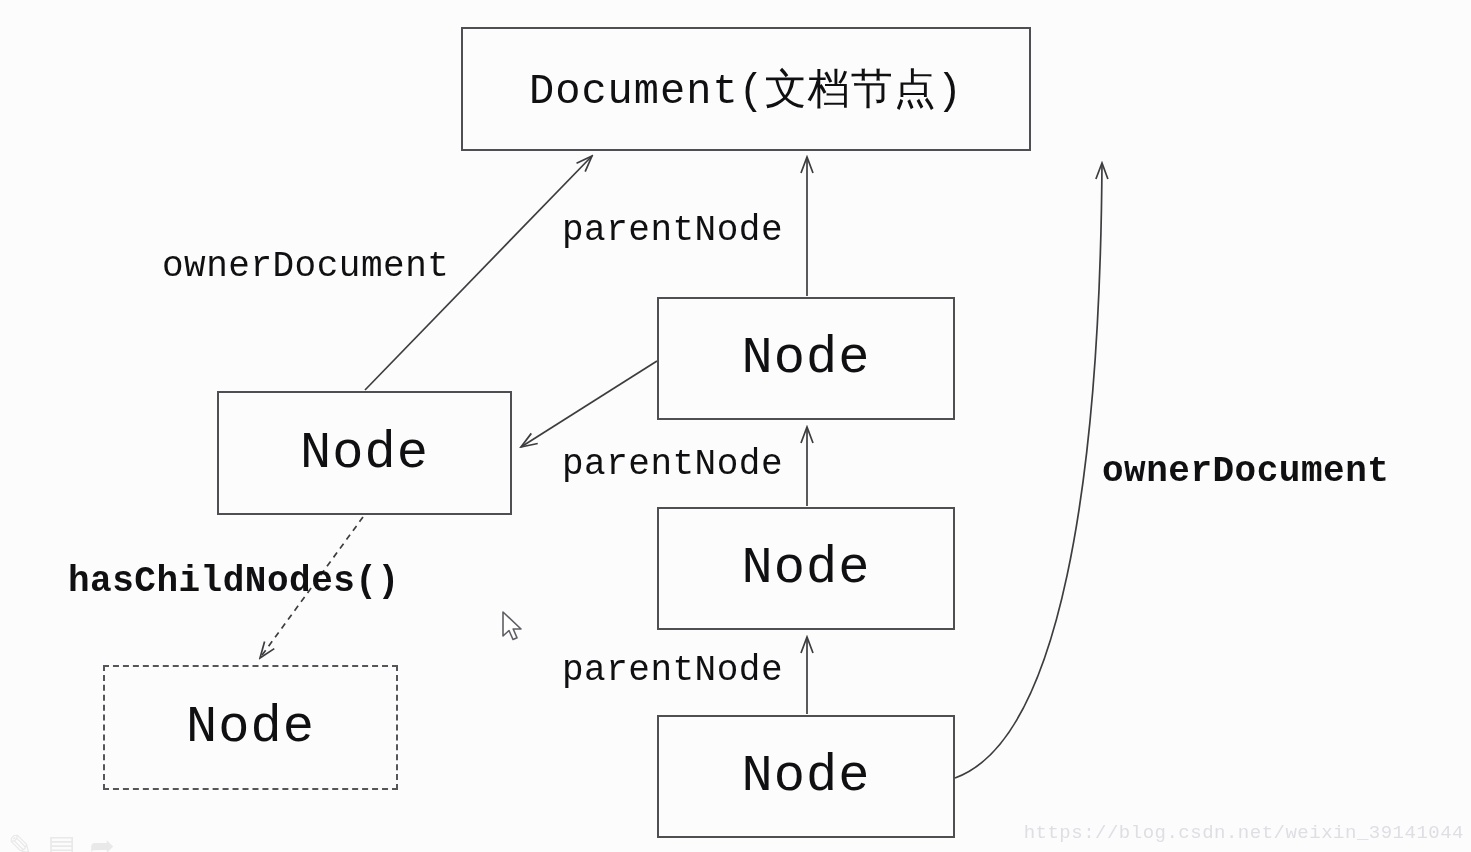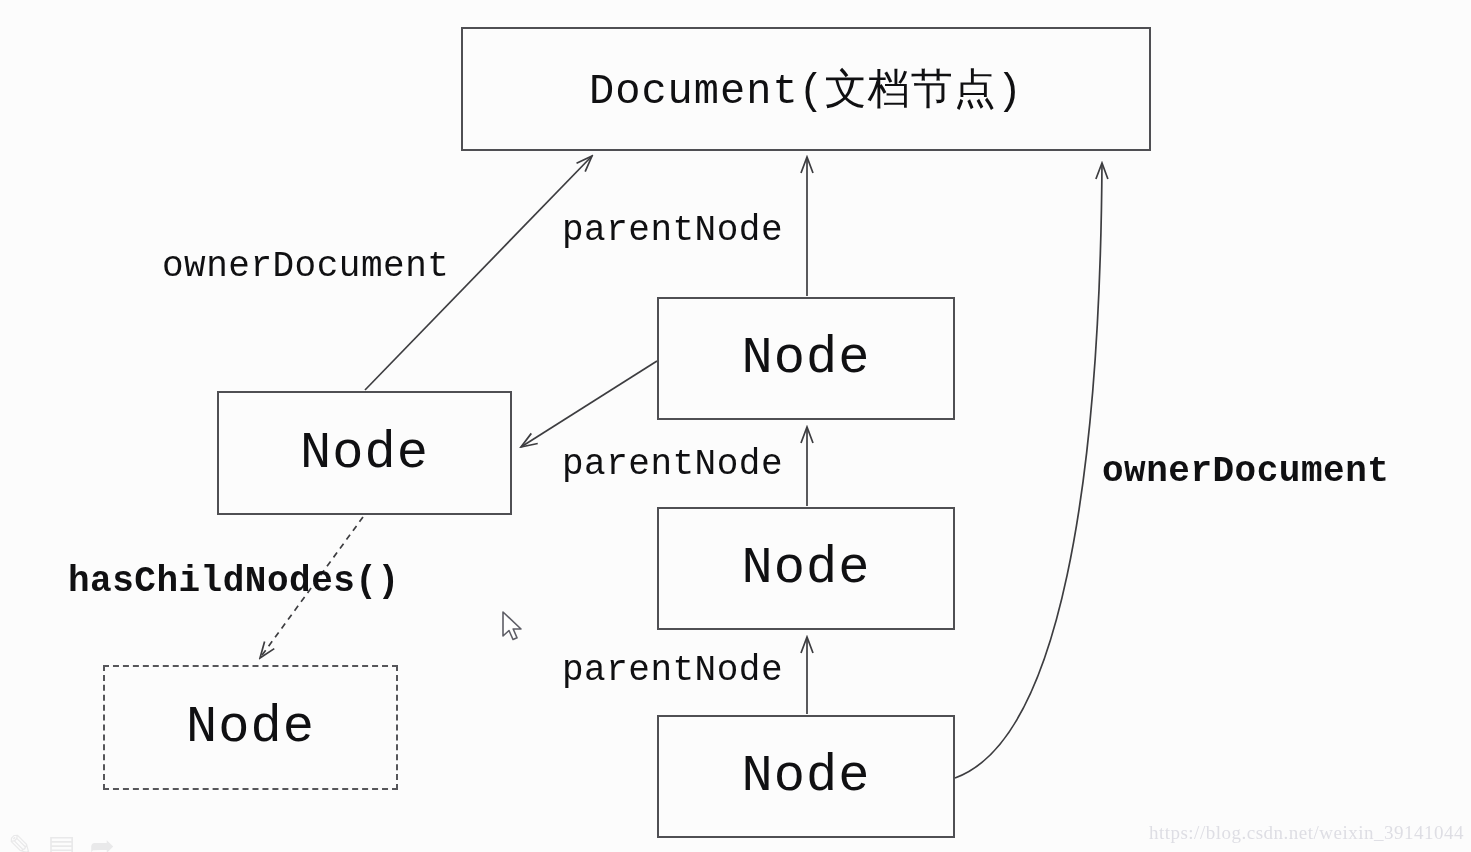--- a/index.html
+++ b/index.html
@@ -23,21 +23,21 @@
     position: absolute;
     box-sizing: border-box;
     border: 2px solid #4f4f53;
     background: transparent;
     display: flex;
     align-items: center;
     justify-content: center;
     white-space: nowrap;
     letter-spacing: 1px;
   }
-  .box.doc { left: 461px; top: 27px; width: 690px; height: 124px; font-size: 42px; }
+  .box.doc { left: 461px; top: 27px; width: 570px; height: 124px; font-size: 42px; }
   .box.node { font-size: 52px; }
   .box.node-left   { left: 217px; top: 391px; width: 295px; height: 124px; }
   .box.node-mid-1  { left: 657px; top: 297px; width: 298px; height: 123px; }
   .box.node-mid-2  { left: 657px; top: 507px; width: 298px; height: 123px; }
   .box.node-bottom { left: 657px; top: 715px; width: 298px; height: 123px; }
   .box.node-dashed { left: 103px; top: 665px; width: 295px; height: 125px; border: 2px dashed #56565a; }
   .edge-label {
     position: absolute;
     font-size: 36px;
     line-height: 38px;
@@ -51,21 +51,21 @@
   .lbl-parent-bot   { left: 562px;  top: 652px; }
   .lbl-haschild     { left: 68px;   top: 563px; text-align: center; }
   .lbl-owner-right  { left: 1102px; top: 453px; }
   .watermark {
     position: absolute;
     right: 7px;
     top: 822px;
     font-size: 19px;
     letter-spacing: 0.5px;
     color: #dedee4;
-    font-family: Liberation Serif, serif;
+    font-family: Liberation Mono, monospace;
   }
   .corner-icons {
     position: absolute;
     left: 0;
     top: 831px;
     display: flex;
     gap: 14px;
     padding-left: 8px;
     color: rgba(120,120,130,0.14);
     font-size: 30px;

